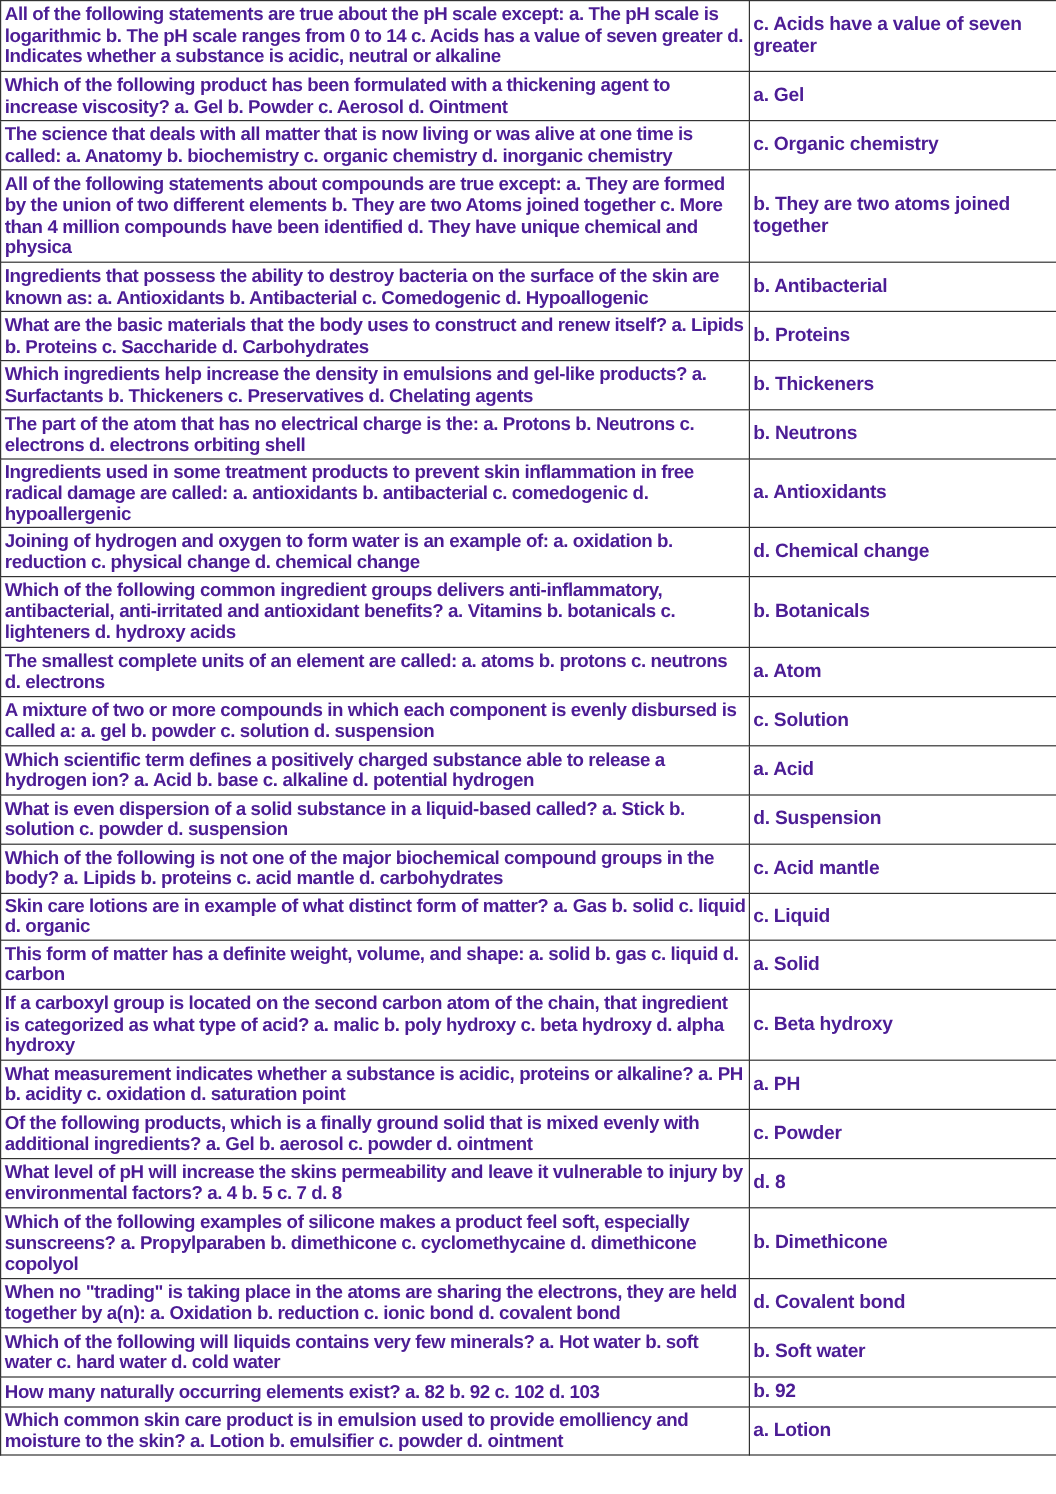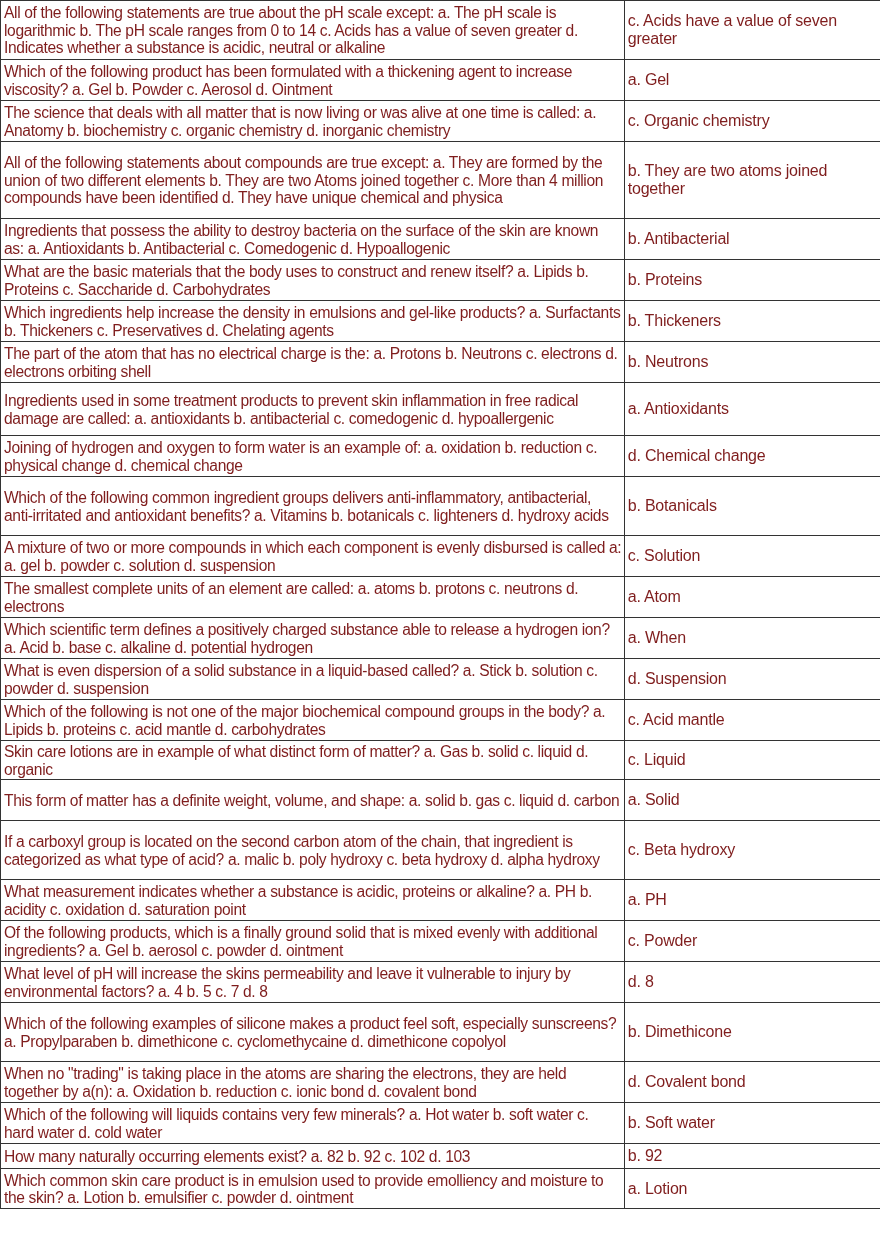--- a/index.html
+++ b/index.html
@@ -3,21 +3,22 @@
 <meta charset="utf-8">
 <style>
   html, body { margin: 0; padding: 0; background: #ffffff; }
   body { width: 880px; height: 1245px; overflow: hidden; position: relative; }
   table.qa {
     position: absolute; left: 0; top: 0;
     width: 881px;
     border-collapse: collapse;
     table-layout: fixed;
     font-family: "Liberation Sans", sans-serif;
-    color: #7f1d1d;
+    color: #4c1d95;
+    font-weight: bold;
   }
   table.qa td {
     border: 1.5px solid #333;
     padding: 0 2px 0 3px;
     vertical-align: middle;
     font-size: 15.6px;
     line-height: 17.6px;
     letter-spacing: -0.35px;
     overflow: hidden;
   }
@@ -102,37 +103,37 @@
 
   <tr style="height: 59px;">
     <td class="q">
           <span>Which of the following common ingredient groups delivers anti-inflammatory, antibacterial, anti-irritated and antioxidant benefits? a. Vitamins b. botanicals c. lighteners d. hydroxy acids</span>
         </td>
     <td class="a"><span>b. Botanicals</span></td>
   </tr>
 
   <tr style="height: 41px;">
     <td class="q">
+          <span>The smallest complete units of an element are called: a. atoms b. protons c. neutrons d. electrons</span>
+        </td>
+    <td class="a"><span>a. Atom</span></td>
+  </tr>
+
+  <tr style="height: 41px;">
+    <td class="q">
           <span>A mixture of two or more compounds in which each component is evenly disbursed is called a: a. gel b. powder c. solution d. suspension</span>
         </td>
     <td class="a"><span>c. Solution</span></td>
   </tr>
 
   <tr style="height: 41px;">
     <td class="q">
-          <span>The smallest complete units of an element are called: a. atoms b. protons c. neutrons d. electrons</span>
-        </td>
-    <td class="a"><span>a. Atom</span></td>
-  </tr>
-
-  <tr style="height: 41px;">
-    <td class="q">
           <span>Which scientific term defines a positively charged substance able to release a hydrogen ion? a. Acid b. base c. alkaline d. potential hydrogen</span>
         </td>
-    <td class="a"><span>a. When</span></td>
+    <td class="a"><span>a. Acid</span></td>
   </tr>
 
   <tr style="height: 41px;">
     <td class="q">
           <span>What is even dispersion of a solid substance in a liquid-based called? a. Stick b. solution c. powder d. suspension</span>
         </td>
     <td class="a"><span>d. Suspension</span></td>
   </tr>
 
   <tr style="height: 41px; padding-left: 45px;">

